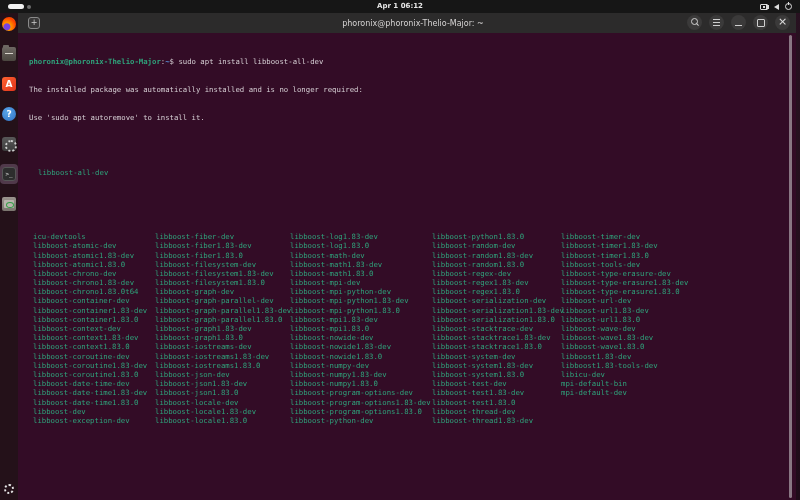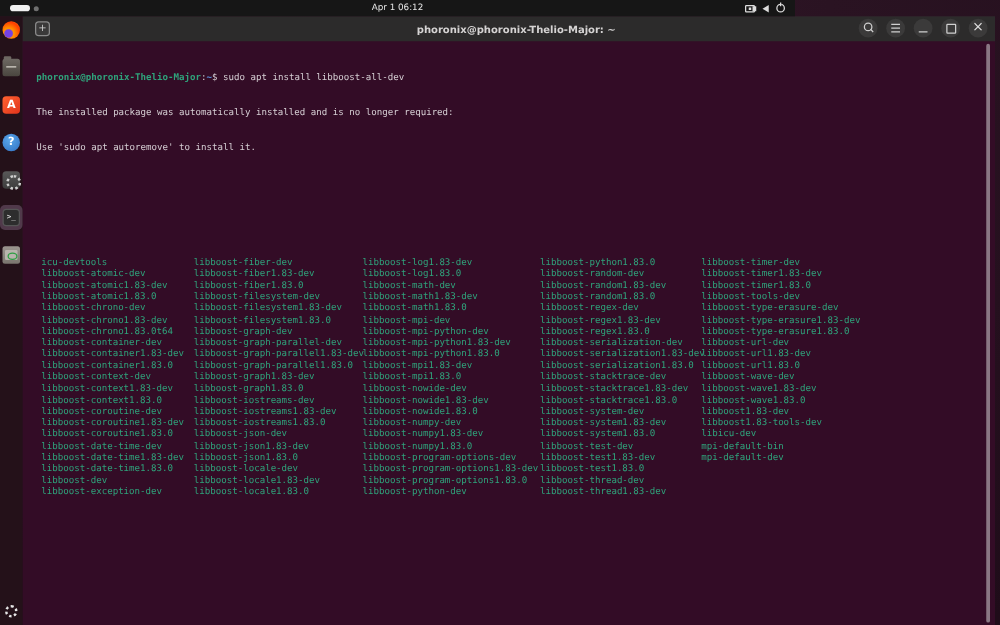--- a/index.html
+++ b/index.html
@@ -2,23 +2,23 @@
 <html><head>
 <meta charset="utf-8">
 <style>
   * { margin:0; padding:0; box-sizing:border-box; }
   html,body { width:800px; height:500px; overflow:hidden; }
   body { font-family:"DejaVu Sans", sans-serif; background:#1c0e18; }
   .screen { position:relative; width:800px; height:500px;
     background:radial-gradient(140% 120% at 20% 0%, #3a1b2e 0%, #2a1322 45%, #1f0c19 100%); }
 
   
-  .topbar { position:absolute; left:0; top:0; width:636px; height:13px;
+  .topbar { position:absolute; left:0; top:0; width:800px; height:13px;
     background:#161616; display:flex; align-items:center; justify-content:space-between;
-    padding:0 8px; z-index:30; }
+    padding:0 8px; z-index:30;font-weight:bold; }
   .ws-indicator { display:flex; align-items:center; gap:3px; }
   .ws-pill { width:16px; height:5px; border-radius:3px; background:#f2f2f2; }
   .ws-dot { width:4px; height:4px; border-radius:2px; background:#6f6f6f; }
   .clock { position:absolute; left:0; right:0; text-align:center; color:#e8e8e8;
     font-size:7px; line-height:13px; pointer-events:none; }
   .tray { display:flex; align-items:center; gap:6px; z-index:2; }
   .net-icon { width:8px; height:6px; border:1px solid #ddd; border-radius:1px; position:relative; }
   .net-icon::after { content:""; position:absolute; left:2px; top:1px; width:2px; height:2px; background:#ddd; }
   .vol-icon { width:0; height:0; border-top:3px solid transparent; border-bottom:3px solid transparent;
     border-right:5px solid #ddd; position:relative; }
@@ -56,21 +56,21 @@
     border:1px solid #2f9e44; border-radius:50%; }
   .dock-spacer { flex:1 1 auto; }
   .icon-showapps { width:10px; height:10px; border:2px dotted #e6e6e6; border-radius:50%; margin-bottom:6px; }
 
   
   .window { position:absolute; left:18px; top:13px; width:778px; height:487px;
     background:#330c26; z-index:10; }
   .titlebar { position:absolute; left:0; top:0; right:0; height:20px; background:#2c2b2b;
     display:flex; align-items:center; }
   .title { position:absolute; left:12px; right:0; text-align:center; color:#d5d3d3;
-    font-size:8px; font-weight:bold; pointer-events:none; }
+    font-size:8px; font-weight:normal; pointer-events:none; }
   .tb-left { position:absolute; left:10px; top:4px; }
   .newtab-btn { width:12px; height:12px; border:1px solid #8a8a8a; border-radius:3px;
     color:#cfcfcf; font-size:8px; line-height:10px; text-align:center; background:#3a3939; }
   .tb-right { position:absolute; right:6px; top:2px; display:flex; align-items:center; gap:7px; }
   .tb-btn { width:15px; height:15px; border-radius:50%; background:#3b3a3a; position:relative; }
   .glyph-search::before { content:""; position:absolute; left:4px; top:3px; width:5px; height:5px;
     border:1px solid #cfcfcf; border-radius:50%; }
   .glyph-search::after { content:""; position:absolute; left:9px; top:9px; width:3px; height:1px;
     background:#cfcfcf; transform:rotate(45deg); }
   .glyph-menu::before { content:""; position:absolute; left:4px; top:5px; width:7px; height:1px;
@@ -151,20 +151,21 @@
         <div class="tb-btn glyph-max"></div>
         <div class="tb-btn glyph-close"></div>
       </div>
     </div>
 
     <div class="content">
       <div class="line"><span class="b green">phoronix@phoronix-Thelio-Major</span><span>:</span><span class="b blue">~</span><span>$ </span><span>sudo apt install libboost-all-dev</span></div>
       <div class="line">The installed package was automatically installed and is no longer required:</div>
       <div class="line">Use 'sudo apt autoremove' to install it.</div>
       <div class="line"></div>
+      <div class="line ind2 green">libboost-all-dev</div>
       <div class="line"></div>
 
       <div class="deps">
         <div class="dep-col col1"><div>icu-devtools</div><div>libboost-atomic-dev</div><div>libboost-atomic1.83-dev</div><div>libboost-atomic1.83.0</div><div>libboost-chrono-dev</div><div>libboost-chrono1.83-dev</div><div>libboost-chrono1.83.0t64</div><div>libboost-container-dev</div><div>libboost-container1.83-dev</div><div>libboost-container1.83.0</div><div>libboost-context-dev</div><div>libboost-context1.83-dev</div><div>libboost-context1.83.0</div><div>libboost-coroutine-dev</div><div>libboost-coroutine1.83-dev</div><div>libboost-coroutine1.83.0</div><div>libboost-date-time-dev</div><div>libboost-date-time1.83-dev</div><div>libboost-date-time1.83.0</div><div>libboost-dev</div><div>libboost-exception-dev</div></div>
         <div class="dep-col col2"><div>libboost-fiber-dev</div><div>libboost-fiber1.83-dev</div><div>libboost-fiber1.83.0</div><div>libboost-filesystem-dev</div><div>libboost-filesystem1.83-dev</div><div>libboost-filesystem1.83.0</div><div>libboost-graph-dev</div><div>libboost-graph-parallel-dev</div><div>libboost-graph-parallel1.83-dev</div><div>libboost-graph-parallel1.83.0</div><div>libboost-graph1.83-dev</div><div>libboost-graph1.83.0</div><div>libboost-iostreams-dev</div><div>libboost-iostreams1.83-dev</div><div>libboost-iostreams1.83.0</div><div>libboost-json-dev</div><div>libboost-json1.83-dev</div><div>libboost-json1.83.0</div><div>libboost-locale-dev</div><div>libboost-locale1.83-dev</div><div>libboost-locale1.83.0</div></div>
         <div class="dep-col col3"><div>libboost-log1.83-dev</div><div>libboost-log1.83.0</div><div>libboost-math-dev</div><div>libboost-math1.83-dev</div><div>libboost-math1.83.0</div><div>libboost-mpi-dev</div><div>libboost-mpi-python-dev</div><div>libboost-mpi-python1.83-dev</div><div>libboost-mpi-python1.83.0</div><div>libboost-mpi1.83-dev</div><div>libboost-mpi1.83.0</div><div>libboost-nowide-dev</div><div>libboost-nowide1.83-dev</div><div>libboost-nowide1.83.0</div><div>libboost-numpy-dev</div><div>libboost-numpy1.83-dev</div><div>libboost-numpy1.83.0</div><div>libboost-program-options-dev</div><div>libboost-program-options1.83-dev</div><div>libboost-program-options1.83.0</div><div>libboost-python-dev</div></div>
         <div class="dep-col col4"><div>libboost-python1.83.0</div><div>libboost-random-dev</div><div>libboost-random1.83-dev</div><div>libboost-random1.83.0</div><div>libboost-regex-dev</div><div>libboost-regex1.83-dev</div><div>libboost-regex1.83.0</div><div>libboost-serialization-dev</div><div>libboost-serialization1.83-dev</div><div>libboost-serialization1.83.0</div><div>libboost-stacktrace-dev</div><div>libboost-stacktrace1.83-dev</div><div>libboost-stacktrace1.83.0</div><div>libboost-system-dev</div><div>libboost-system1.83-dev</div><div>libboost-system1.83.0</div><div>libboost-test-dev</div><div>libboost-test1.83-dev</div><div>libboost-test1.83.0</div><div>libboost-thread-dev</div><div>libboost-thread1.83-dev</div></div>
         <div class="dep-col col5"><div>libboost-timer-dev</div><div>libboost-timer1.83-dev</div><div>libboost-timer1.83.0</div><div>libboost-tools-dev</div><div>libboost-type-erasure-dev</div><div>libboost-type-erasure1.83-dev</div><div>libboost-type-erasure1.83.0</div><div>libboost-url-dev</div><div>libboost-url1.83-dev</div><div>libboost-url1.83.0</div><div>libboost-wave-dev</div><div>libboost-wave1.83-dev</div><div>libboost-wave1.83.0</div><div>libboost1.83-dev</div><div>libboost1.83-tools-dev</div><div>libicu-dev</div><div>mpi-default-bin</div><div>mpi-default-dev</div></div>
       </div>
 

